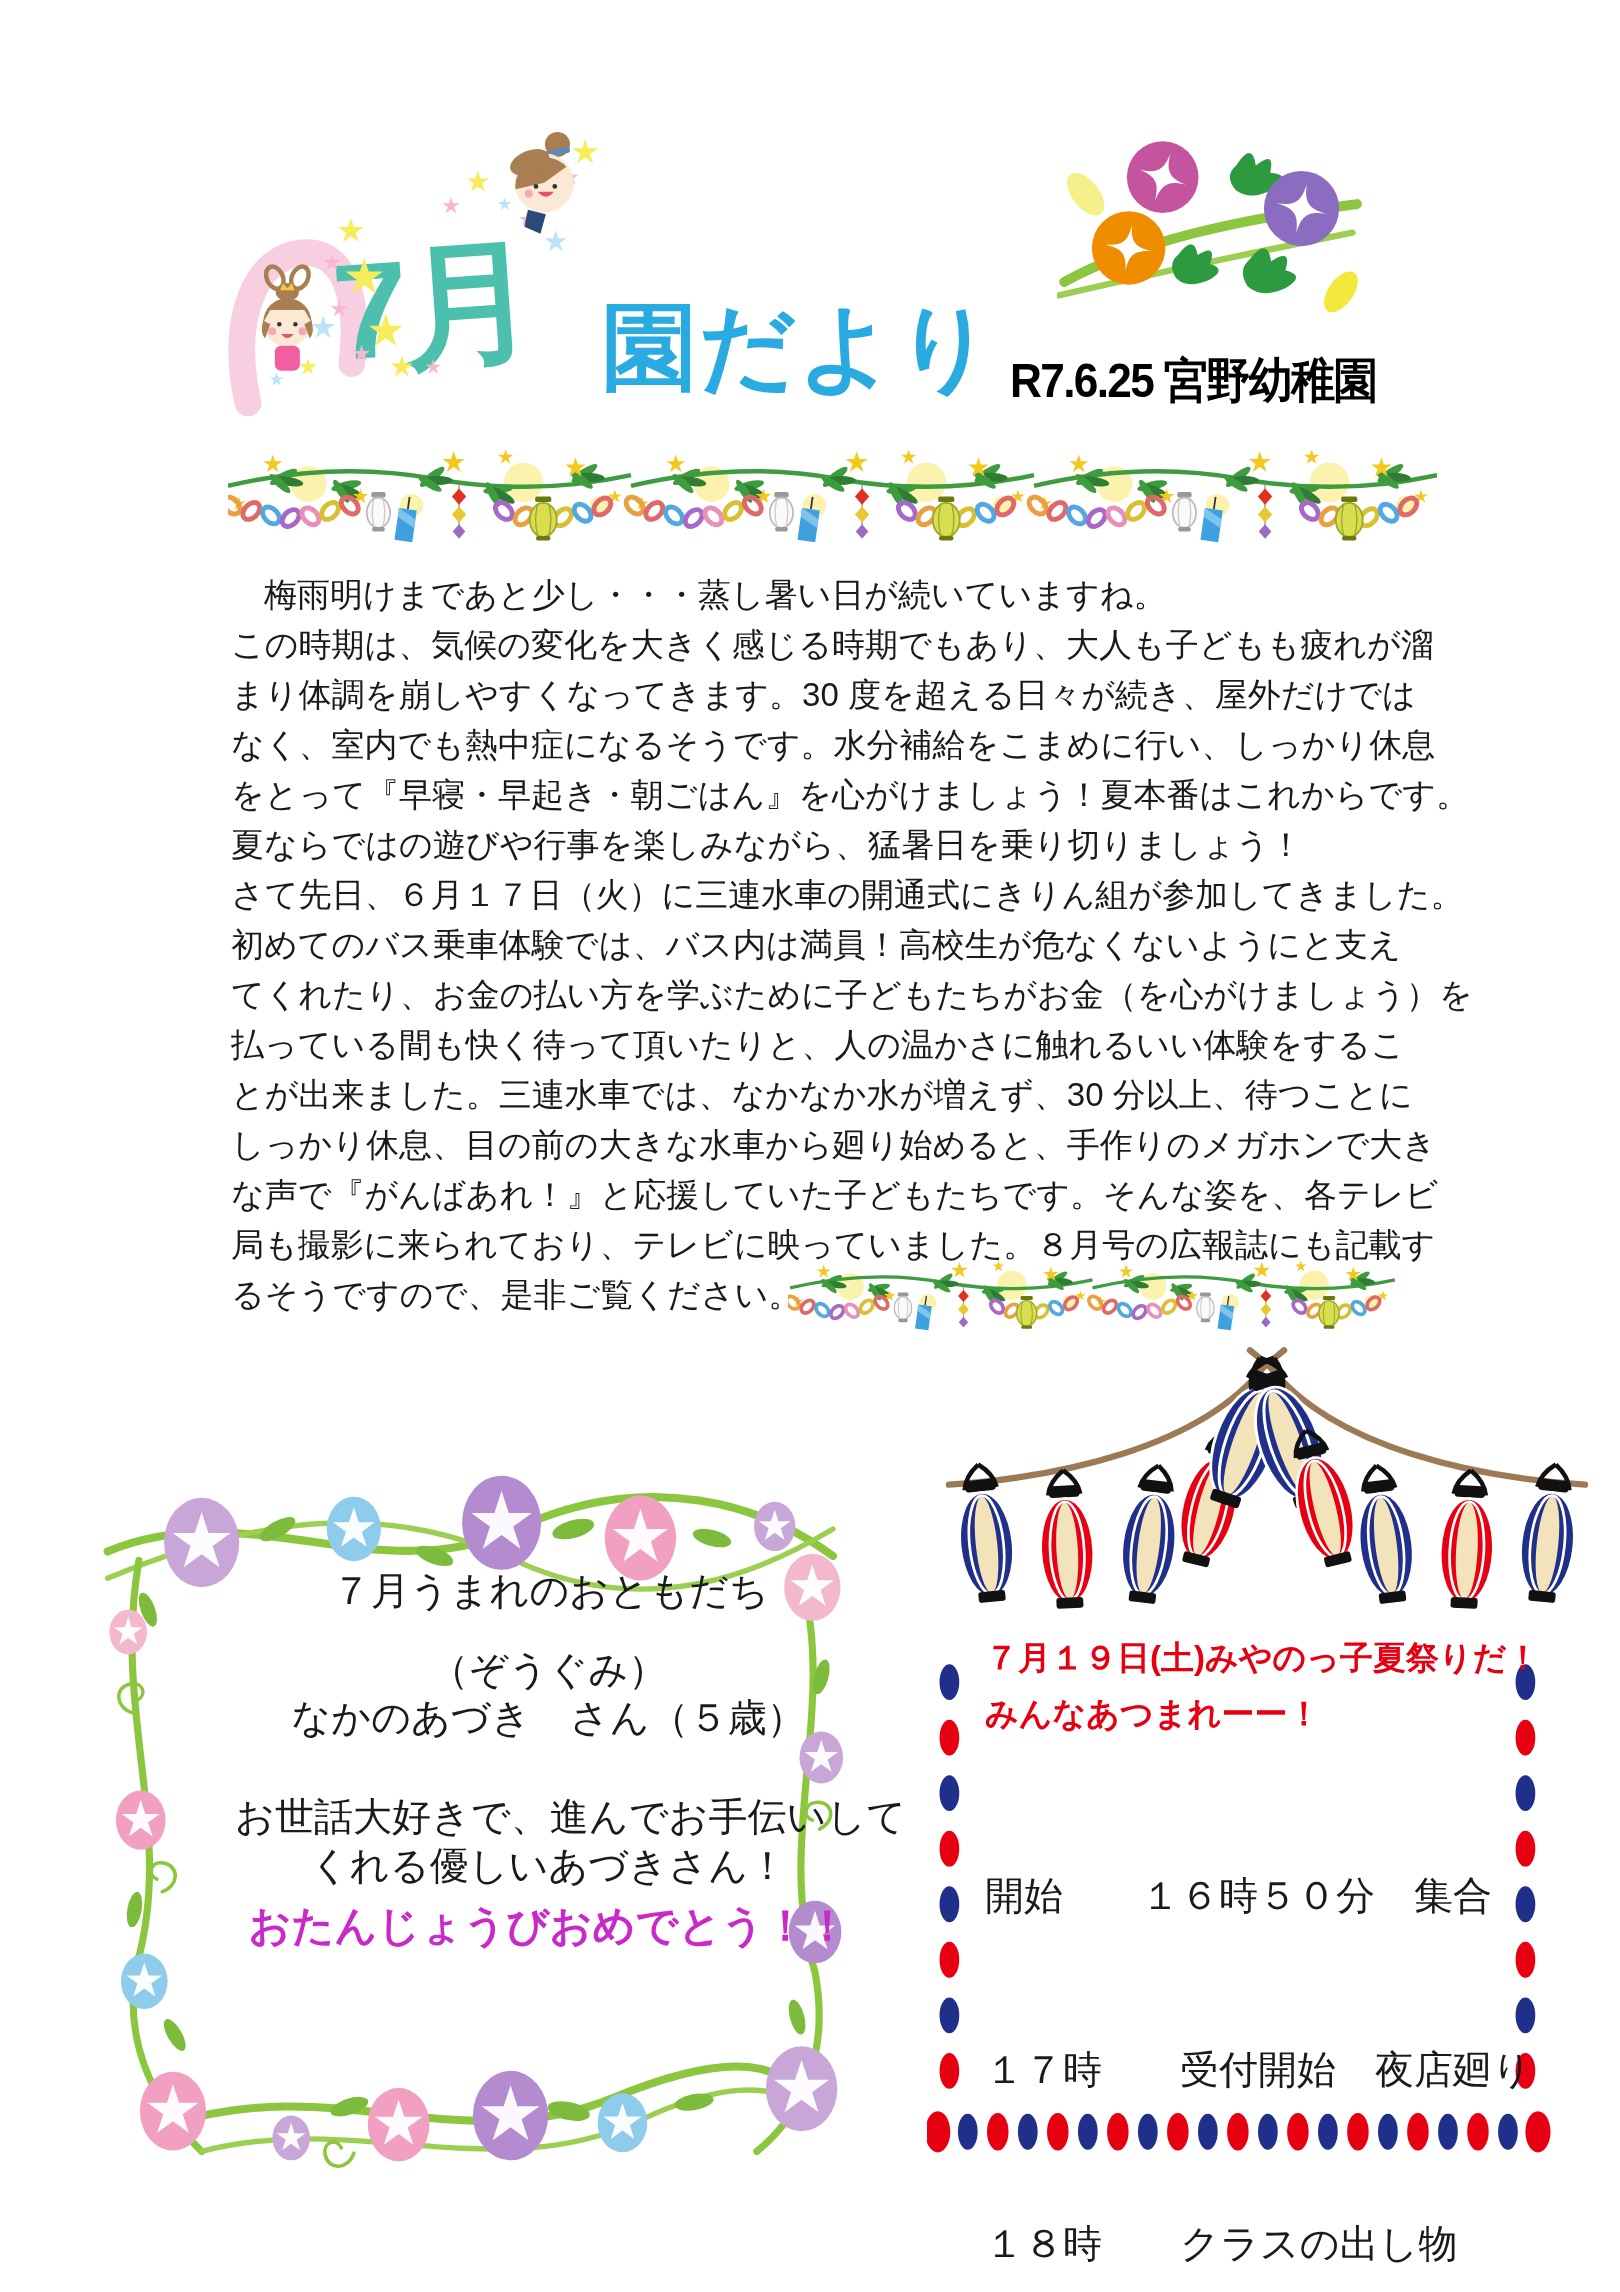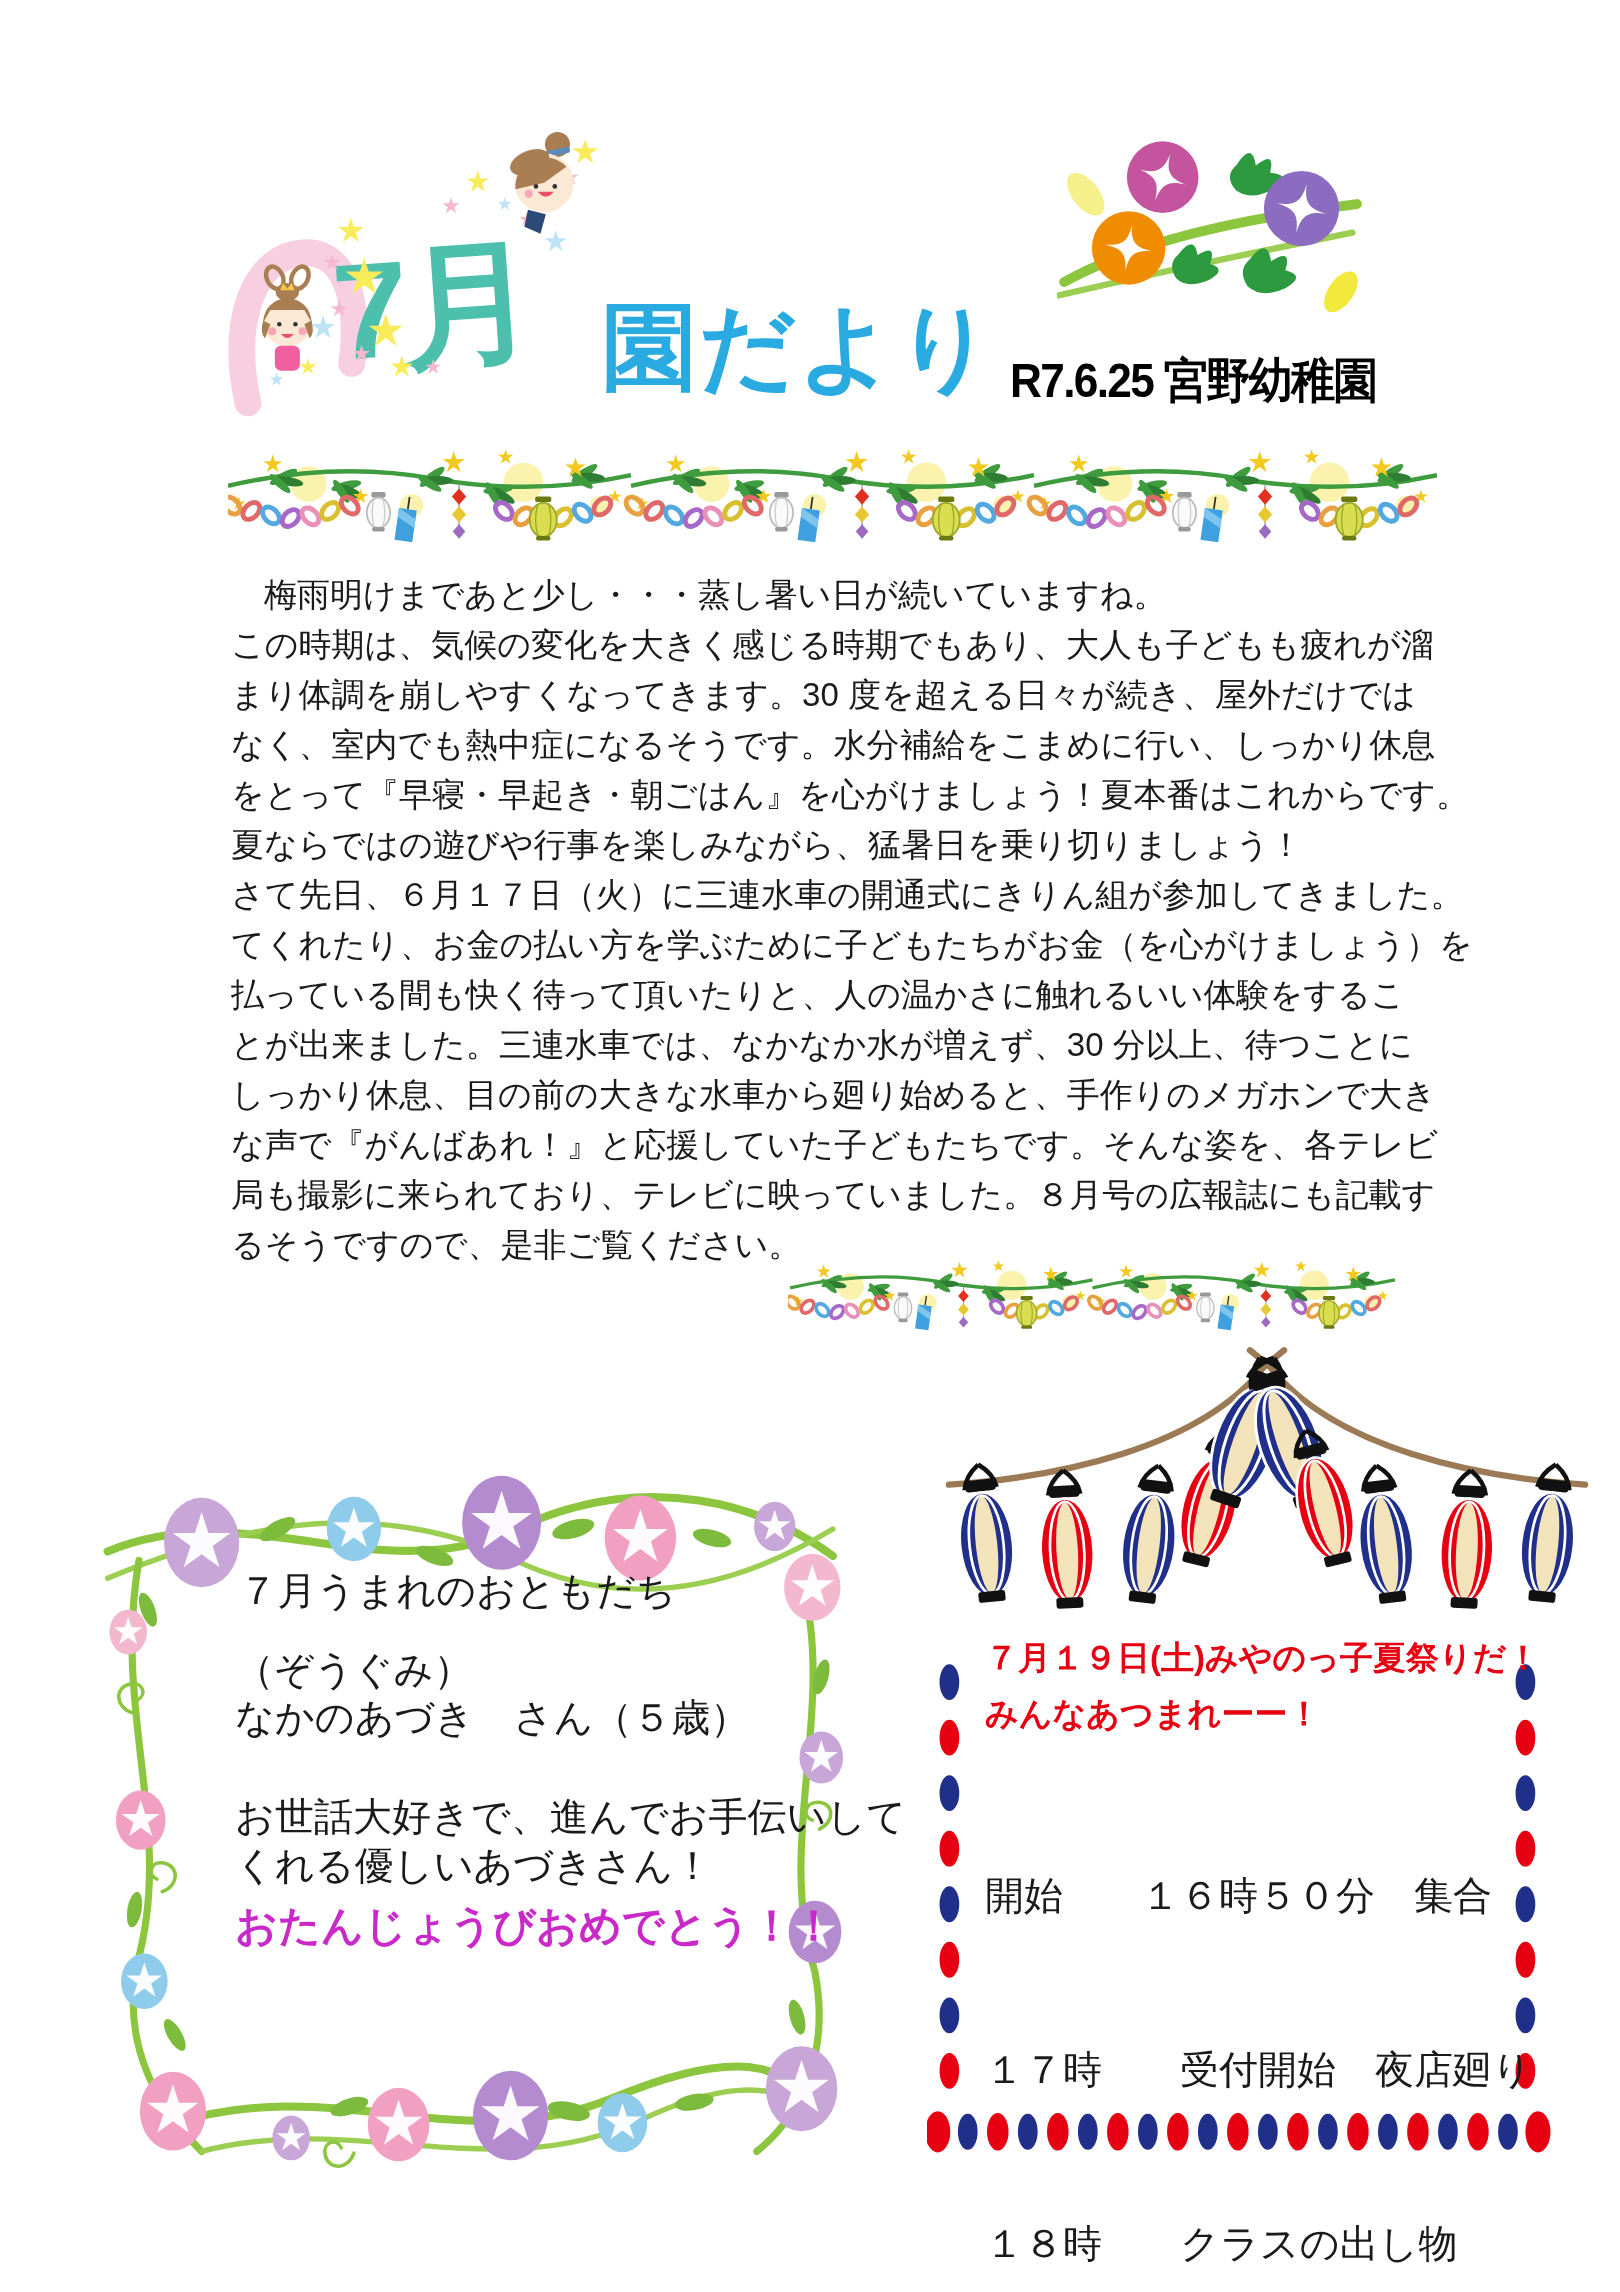--- a/index.html
+++ b/index.html
@@ -16,21 +16,21 @@
     letter-spacing:1.8px;white-space:pre;
   }
   #issue-line{
     left:1010px;top:349px;font-size:48px;font-weight:bold;color:#000;
     white-space:pre;transform:scaleX(0.92);transform-origin:left top;letter-spacing:-1.8px;
   }
   
   #greeting{left:231px;top:570px;width:1200px;}
   #greeting .tl{font-size:33px;line-height:50px;white-space:pre;}
   
-  #birthday-text{left:235px;top:1567px;width:627px;}
+  #birthday-text{left:235px;top:1567px;width:627px;text-align:center;}
   .bd-title{font-size:39px;line-height:47px;margin:0 0 32px 3.6px;white-space:pre;}
   .bd-class{font-size:39px;line-height:48px;white-space:pre;}
   .bd-name{font-size:39px;line-height:48px;margin-bottom:50px;white-space:pre;}
   .bd-desc{font-size:39px;line-height:49px;white-space:pre;}
   .bd-wish{font-size:42px;line-height:50px;margin-top:11px;color:#C929C9;font-weight:bold;white-space:pre;}
   
   #festival-text{left:985px;top:1630px;width:591px;}
   .fs-red{font-size:33px;line-height:56px;color:#E60012;font-weight:bold;white-space:pre;}
   .fs-sched{font-size:39px;line-height:58px;margin-top:9px;white-space:pre;}
   svg{display:block;}
@@ -200,20 +200,21 @@
   </svg>
 
   <div class="abs" id="greeting">
     <div class="tl">　梅雨明けまであと少し・・・蒸し暑い日が続いていますね。</div>
     <div class="tl">この時期は、気候の変化を大きく感じる時期でもあり、大人も子どもも疲れが溜</div>
     <div class="tl">まり体調を崩しやすくなってきます。30 度を超える日々が続き、屋外だけでは</div>
     <div class="tl">なく、室内でも熱中症になるそうです。水分補給をこまめに行い、しっかり休息</div>
     <div class="tl">をとって『早寝・早起き・朝ごはん』を心がけましょう！夏本番はこれからです。</div>
     <div class="tl">夏ならではの遊びや行事を楽しみながら、猛暑日を乗り切りましょう！</div>
     <div class="tl">さて先日、６月１７日（火）に三連水車の開通式にきりん組が参加してきました。</div>
+    <div class="tl">初めてのバス乗車体験では、バス内は満員！高校生が危なくないようにと支え</div>
     <div class="tl">てくれたり、お金の払い方を学ぶために子どもたちがお金（を心がけましょう）を</div>
     <div class="tl">払っている間も快く待って頂いたりと、人の温かさに触れるいい体験をするこ</div>
     <div class="tl">とが出来ました。三連水車では、なかなか水が増えず、30 分以上、待つことに</div>
     <div class="tl">しっかり休息、目の前の大きな水車から廻り始めると、手作りのメガホンで大き</div>
     <div class="tl">な声で『がんばあれ！』と応援していた子どもたちです。そんな姿を、各テレビ</div>
     <div class="tl">局も撮影に来られており、テレビに映っていました。８月号の広報誌にも記載す</div>
     <div class="tl">るそうですので、是非ご覧ください。</div>
   </div>
 
   <svg class="abs" style="left:788px;top:1261px" width="609" height="84" viewBox="0 0 900 125">

